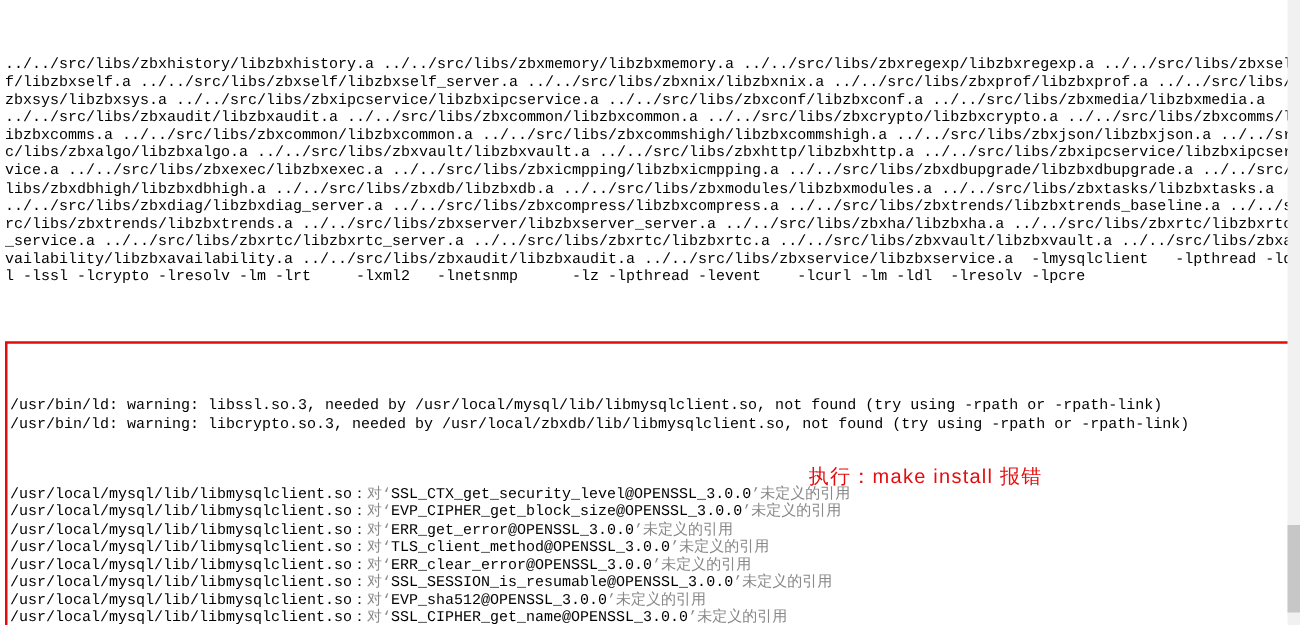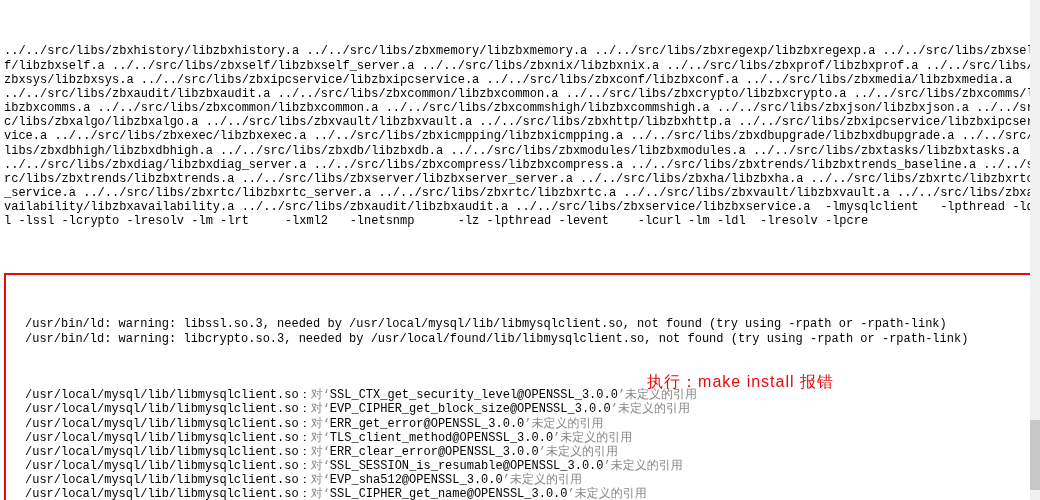--- a/index.html
+++ b/index.html
@@ -25,21 +25,20 @@
     word-break: break-all;
   }
   .error-box {
     border: 2px solid #e40d0d;
     padding: 0 2px 0 2px;
     margin-top: 2px;
     position: relative;
   }
   .err-line {
     white-space: pre;
-    margin-left: 17px;
   }
   .err-line .bold { font-weight: normal; }
   .err-line .dim { color: #888; }
   .annotation {
     position: absolute;
     right: 200px;
     top: 98px;
     color: #e40d0d;
     font-family: "Microsoft YaHei", sans-serif;
     font-size: 16px;
@@ -64,21 +63,21 @@
 </style>
 </head>
 <body>
 
 <div class="terminal">
 
   <div class="linker-block">../../src/libs/zbxhistory/libzbxhistory.a ../../src/libs/zbxmemory/libzbxmemory.a ../../src/libs/zbxregexp/libzbxregexp.a ../../src/libs/zbxself/libzbxself.a ../../src/libs/zbxself/libzbxself_server.a ../../src/libs/zbxnix/libzbxnix.a ../../src/libs/zbxprof/libzbxprof.a ../../src/libs/zbxsys/libzbxsys.a ../../src/libs/zbxipcservice/libzbxipcservice.a ../../src/libs/zbxconf/libzbxconf.a ../../src/libs/zbxmedia/libzbxmedia.a ../../src/libs/zbxaudit/libzbxaudit.a ../../src/libs/zbxcommon/libzbxcommon.a ../../src/libs/zbxcrypto/libzbxcrypto.a ../../src/libs/zbxcomms/libzbxcomms.a ../../src/libs/zbxcommon/libzbxcommon.a ../../src/libs/zbxcommshigh/libzbxcommshigh.a ../../src/libs/zbxjson/libzbxjson.a ../../src/libs/zbxalgo/libzbxalgo.a ../../src/libs/zbxvault/libzbxvault.a ../../src/libs/zbxhttp/libzbxhttp.a ../../src/libs/zbxipcservice/libzbxipcservice.a ../../src/libs/zbxexec/libzbxexec.a ../../src/libs/zbxicmpping/libzbxicmpping.a ../../src/libs/zbxdbupgrade/libzbxdbupgrade.a ../../src/libs/zbxdbhigh/libzbxdbhigh.a ../../src/libs/zbxdb/libzbxdb.a ../../src/libs/zbxmodules/libzbxmodules.a ../../src/libs/zbxtasks/libzbxtasks.a ../../src/libs/zbxdiag/libzbxdiag_server.a ../../src/libs/zbxcompress/libzbxcompress.a ../../src/libs/zbxtrends/libzbxtrends_baseline.a ../../src/libs/zbxtrends/libzbxtrends.a ../../src/libs/zbxserver/libzbxserver_server.a ../../src/libs/zbxha/libzbxha.a ../../src/libs/zbxrtc/libzbxrtc_service.a ../../src/libs/zbxrtc/libzbxrtc_server.a ../../src/libs/zbxrtc/libzbxrtc.a ../../src/libs/zbxvault/libzbxvault.a ../../src/libs/zbxavailability/libzbxavailability.a ../../src/libs/zbxaudit/libzbxaudit.a ../../src/libs/zbxservice/libzbxservice.a  -lmysqlclient   -lpthread -ldl -lssl -lcrypto -lresolv -lm -lrt     -lxml2   -lnetsnmp      -lz -lpthread -levent    -lcurl -lm -ldl  -lresolv -lpcre</div>
 
   <div class="error-box">
 
-    <div id="warn-list"><div class="err-line">/usr/bin/ld: warning: libssl.so.3, needed by /usr/local/mysql/lib/libmysqlclient.so, not found (try using -rpath or -rpath-link)</div><div class="err-line">/usr/bin/ld: warning: libcrypto.so.3, needed by /usr/local/found/lib/libmysqlclient.so, not found (try using -rpath or -rpath-link)</div></div>
+    <div id="warn-list"><div class="err-line">/usr/bin/ld: warning: libssl.so.3, needed by /usr/local/mysql/lib/libmysqlclient.so, not found (try using -rpath or -rpath-link)</div><div class="err-line">/usr/bin/ld: warning: libcrypto.so.3, needed by /usr/local/zbxdb/lib/libmysqlclient.so, not found (try using -rpath or -rpath-link)</div></div>
 
     <div id="err-list"><div class="err-line"><span>/usr/local/mysql/lib/libmysqlclient.so：</span><span class="dim">对‘</span><span class="bold">SSL_CTX_get_security_level@OPENSSL_3.0.0</span><span class="dim">’未定义的引用</span></div><div class="err-line"><span>/usr/local/mysql/lib/libmysqlclient.so：</span><span class="dim">对‘</span><span class="bold">EVP_CIPHER_get_block_size@OPENSSL_3.0.0</span><span class="dim">’未定义的引用</span></div><div class="err-line"><span>/usr/local/mysql/lib/libmysqlclient.so：</span><span class="dim">对‘</span><span class="bold">ERR_get_error@OPENSSL_3.0.0</span><span class="dim">’未定义的引用</span></div><div class="err-line"><span>/usr/local/mysql/lib/libmysqlclient.so：</span><span class="dim">对‘</span><span class="bold">TLS_client_method@OPENSSL_3.0.0</span><span class="dim">’未定义的引用</span></div><div class="err-line"><span>/usr/local/mysql/lib/libmysqlclient.so：</span><span class="dim">对‘</span><span class="bold">ERR_clear_error@OPENSSL_3.0.0</span><span class="dim">’未定义的引用</span></div><div class="err-line"><span>/usr/local/mysql/lib/libmysqlclient.so：</span><span class="dim">对‘</span><span class="bold">SSL_SESSION_is_resumable@OPENSSL_3.0.0</span><span class="dim">’未定义的引用</span></div><div class="err-line"><span>/usr/local/mysql/lib/libmysqlclient.so：</span><span class="dim">对‘</span><span class="bold">EVP_sha512@OPENSSL_3.0.0</span><span class="dim">’未定义的引用</span></div><div class="err-line"><span>/usr/local/mysql/lib/libmysqlclient.so：</span><span class="dim">对‘</span><span class="bold">SSL_CIPHER_get_name@OPENSSL_3.0.0</span><span class="dim">’未定义的引用</span></div></div>
 
     <div class="annotation">执行：make install 报错</div>
   </div>
 </div>
 
 <div class="scrollbar-track">
   <div class="scrollbar-thumb"></div>
 </div>

